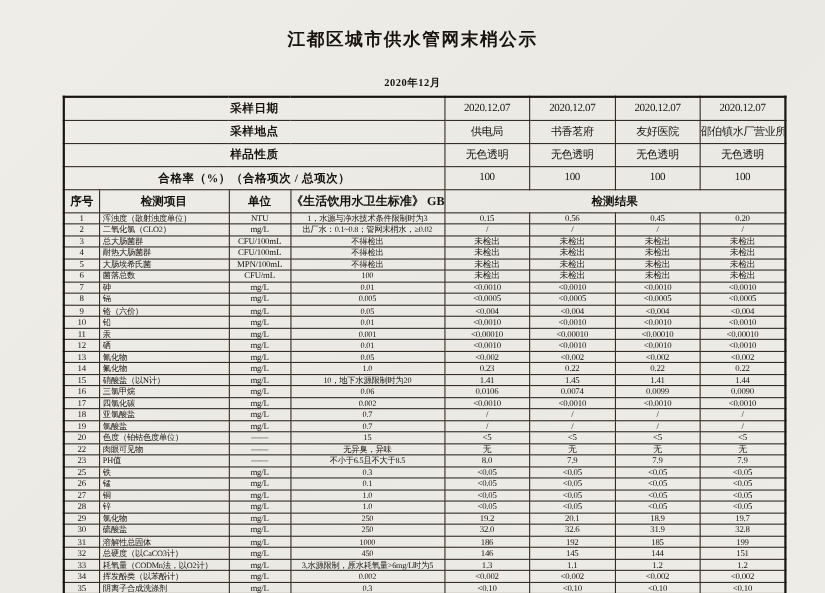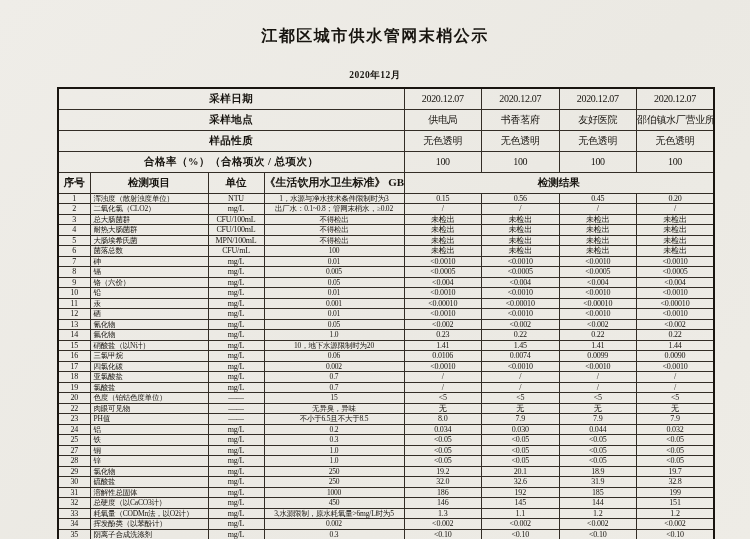--- a/index.html
+++ b/index.html
@@ -354,34 +354,34 @@
           <td class="no">23</td>
           <td class="item">PH值</td>
           <td class="unit">——</td>
           <td class="standard">不小于6.5且不大于8.5</td>
           <td class="result">8.0</td>
           <td class="result">7.9</td>
           <td class="result">7.9</td>
           <td class="result">7.9</td>
         </tr>
         <tr class="data">
-          <td class="no">24</td>
-          <td class="item">铝</td>
-          <td class="unit">mg/L</td>
-          <td class="standard">0.2</td>
-          <td class="result">0.034</td>
-          <td class="result">0.030</td>
-          <td class="result">0.044</td>
-          <td class="result">0.032</td>
-        </tr>
-        <tr class="data">
           <td class="no">25</td>
           <td class="item">铁</td>
           <td class="unit">mg/L</td>
           <td class="standard">0.3</td>
+          <td class="result">&lt;0.05</td>
+          <td class="result">&lt;0.05</td>
+          <td class="result">&lt;0.05</td>
+          <td class="result">&lt;0.05</td>
+        </tr>
+        <tr class="data">
+          <td class="no">26</td>
+          <td class="item">锰</td>
+          <td class="unit">mg/L</td>
+          <td class="standard">0.1</td>
           <td class="result">&lt;0.05</td>
           <td class="result">&lt;0.05</td>
           <td class="result">&lt;0.05</td>
           <td class="result">&lt;0.05</td>
         </tr>
         <tr class="data">
           <td class="no">27</td>
           <td class="item">铜</td>
           <td class="unit">mg/L</td>
           <td class="standard">1.0</td>

